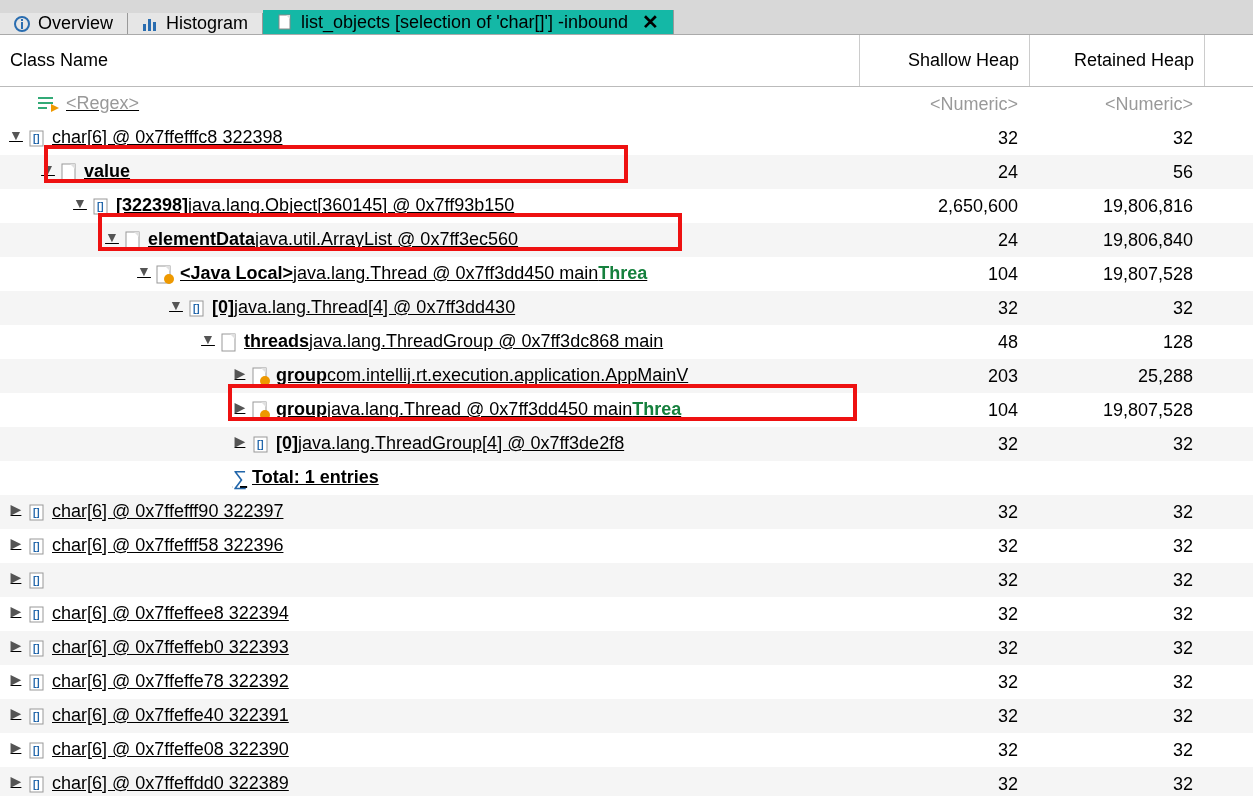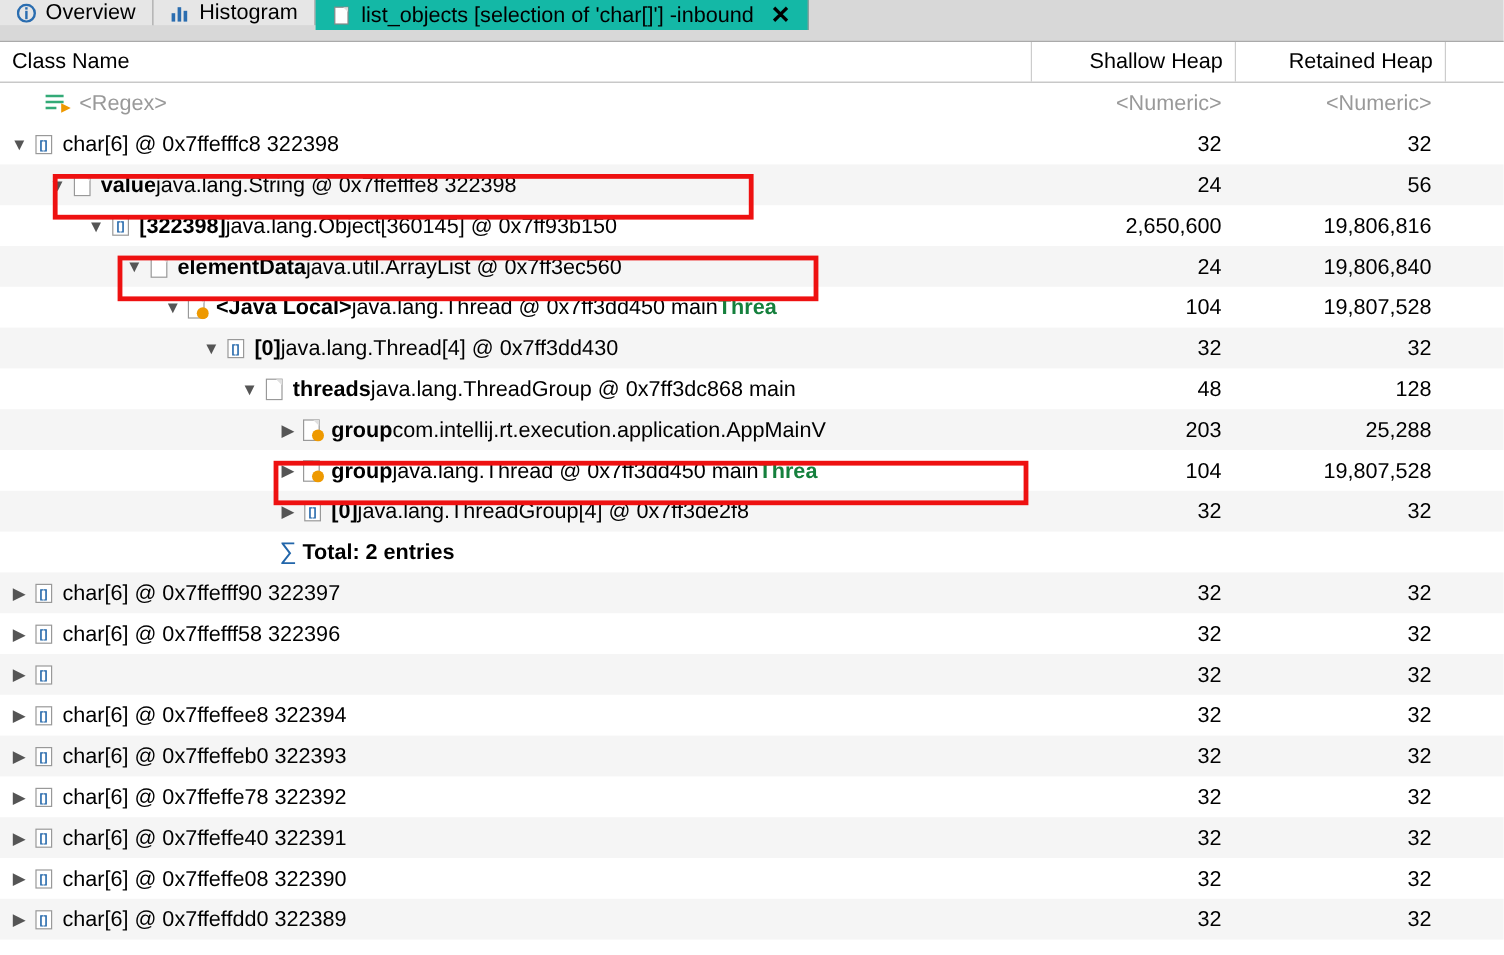--- a/index.html
+++ b/index.html
@@ -8,21 +8,21 @@
     font-size: 18px;
     color: #000;
     background: #fff;
     width: 1253px;
     overflow: hidden;
   }
   .tabs {
     display: flex;
     background: #d8d8d8;
     height: 35px;
-    align-items: flex-start;
+    align-items: flex-end;
     border-bottom: 1px solid #aaa;
   }
   .tab {
     display: flex;
     align-items: center;
     padding: 0 14px;
     border-right: 1px solid #999;
     background: #e6e6e6;
     cursor: pointer;
     gap: 8px;
@@ -32,21 +32,21 @@
   }
   .tab .close {
     margin-left: 6px;
     font-weight: bold;
     font-size: 20px;
   }
   .tabicon { width:16px; height:16px; display:flex; align-items:center; justify-content:center; }
   .table-head {
     display: flex;
     border-bottom: 1px solid #bbb;
-    height: 34px;
+    height: 52px;
     align-items: center;
   }
   .table-head .col {
     padding: 4px 10px;
     border-right: 1px solid #ccc;
     height: 100%;
     display: flex;
     align-items: center;
   }
   .col-name { flex: 0 0 860px; }
@@ -55,24 +55,24 @@
   .rows { }
   .row {
     display: flex;
     height: 34px;
     align-items: center;
   }
   .row.stripe { background: #f5f5f5; }
   .row .cell-name {
     flex: 0 0 860px;
     display: flex;
-    align-items: center;
     white-space: nowrap;
     overflow: hidden;
     padding-right: 8px;
+    text-decoration: underline;
   }
   .row .cell-shallow { flex: 0 0 170px; text-align: right; padding-right: 12px; }
   .row .cell-retained { flex: 0 0 175px; text-align: right; padding-right: 12px; }
   .toggle {
     width: 16px;
     display: inline-flex;
     justify-content: center;
     color: #555;
     font-size: 14px;
     margin-right: 4px;
@@ -180,21 +180,20 @@
         <div class="cell-name">
           <span style="display: inline-block; width: 40px;"></span>
           <span class="toggle">▼</span>
           <span class="fileicon">
             <svg width="16" height="20">
               <rect x="1" y="2" width="13" height="17" fill="#fff" stroke="#999"></rect>
               <polygon points="9,2 14,2 14,7" fill="#e0e0e0"></polygon>
             </svg>
           </span>
           <span class="bold">value</span>
-          <span> java.lang.String @ 0x7ffefffe8  322398</span>
         </div>
         <div class="cell-shallow">24</div>
         <div class="cell-retained">56</div>
       </div>
       <div class="row">
         <div class="cell-name">
           <span style="display: inline-block; width: 72px;"></span>
           <span class="toggle">▼</span>
           <span class="fileicon">
             <svg width="16" height="20">
@@ -324,21 +323,21 @@
         </div>
         <div class="cell-shallow">32</div>
         <div class="cell-retained">32</div>
       </div>
       <div class="row">
         <div class="cell-name">
           <span style="display: inline-block; width: 232px;"></span>
           <span class="toggle">
             <span style="color:#26a;font-size:20px">∑</span>
           </span>
-          <span class="bold">Total: 2 entries</span>
+          <span class="bold">Total: 1 entries</span>
           <span></span>
         </div>
         <div class="cell-shallow"></div>
         <div class="cell-retained"></div>
       </div>
       <div class="row stripe">
         <div class="cell-name">
           <span style="display: inline-block; width: 8px;"></span>
           <span class="toggle">▶</span>
           <span class="fileicon">

